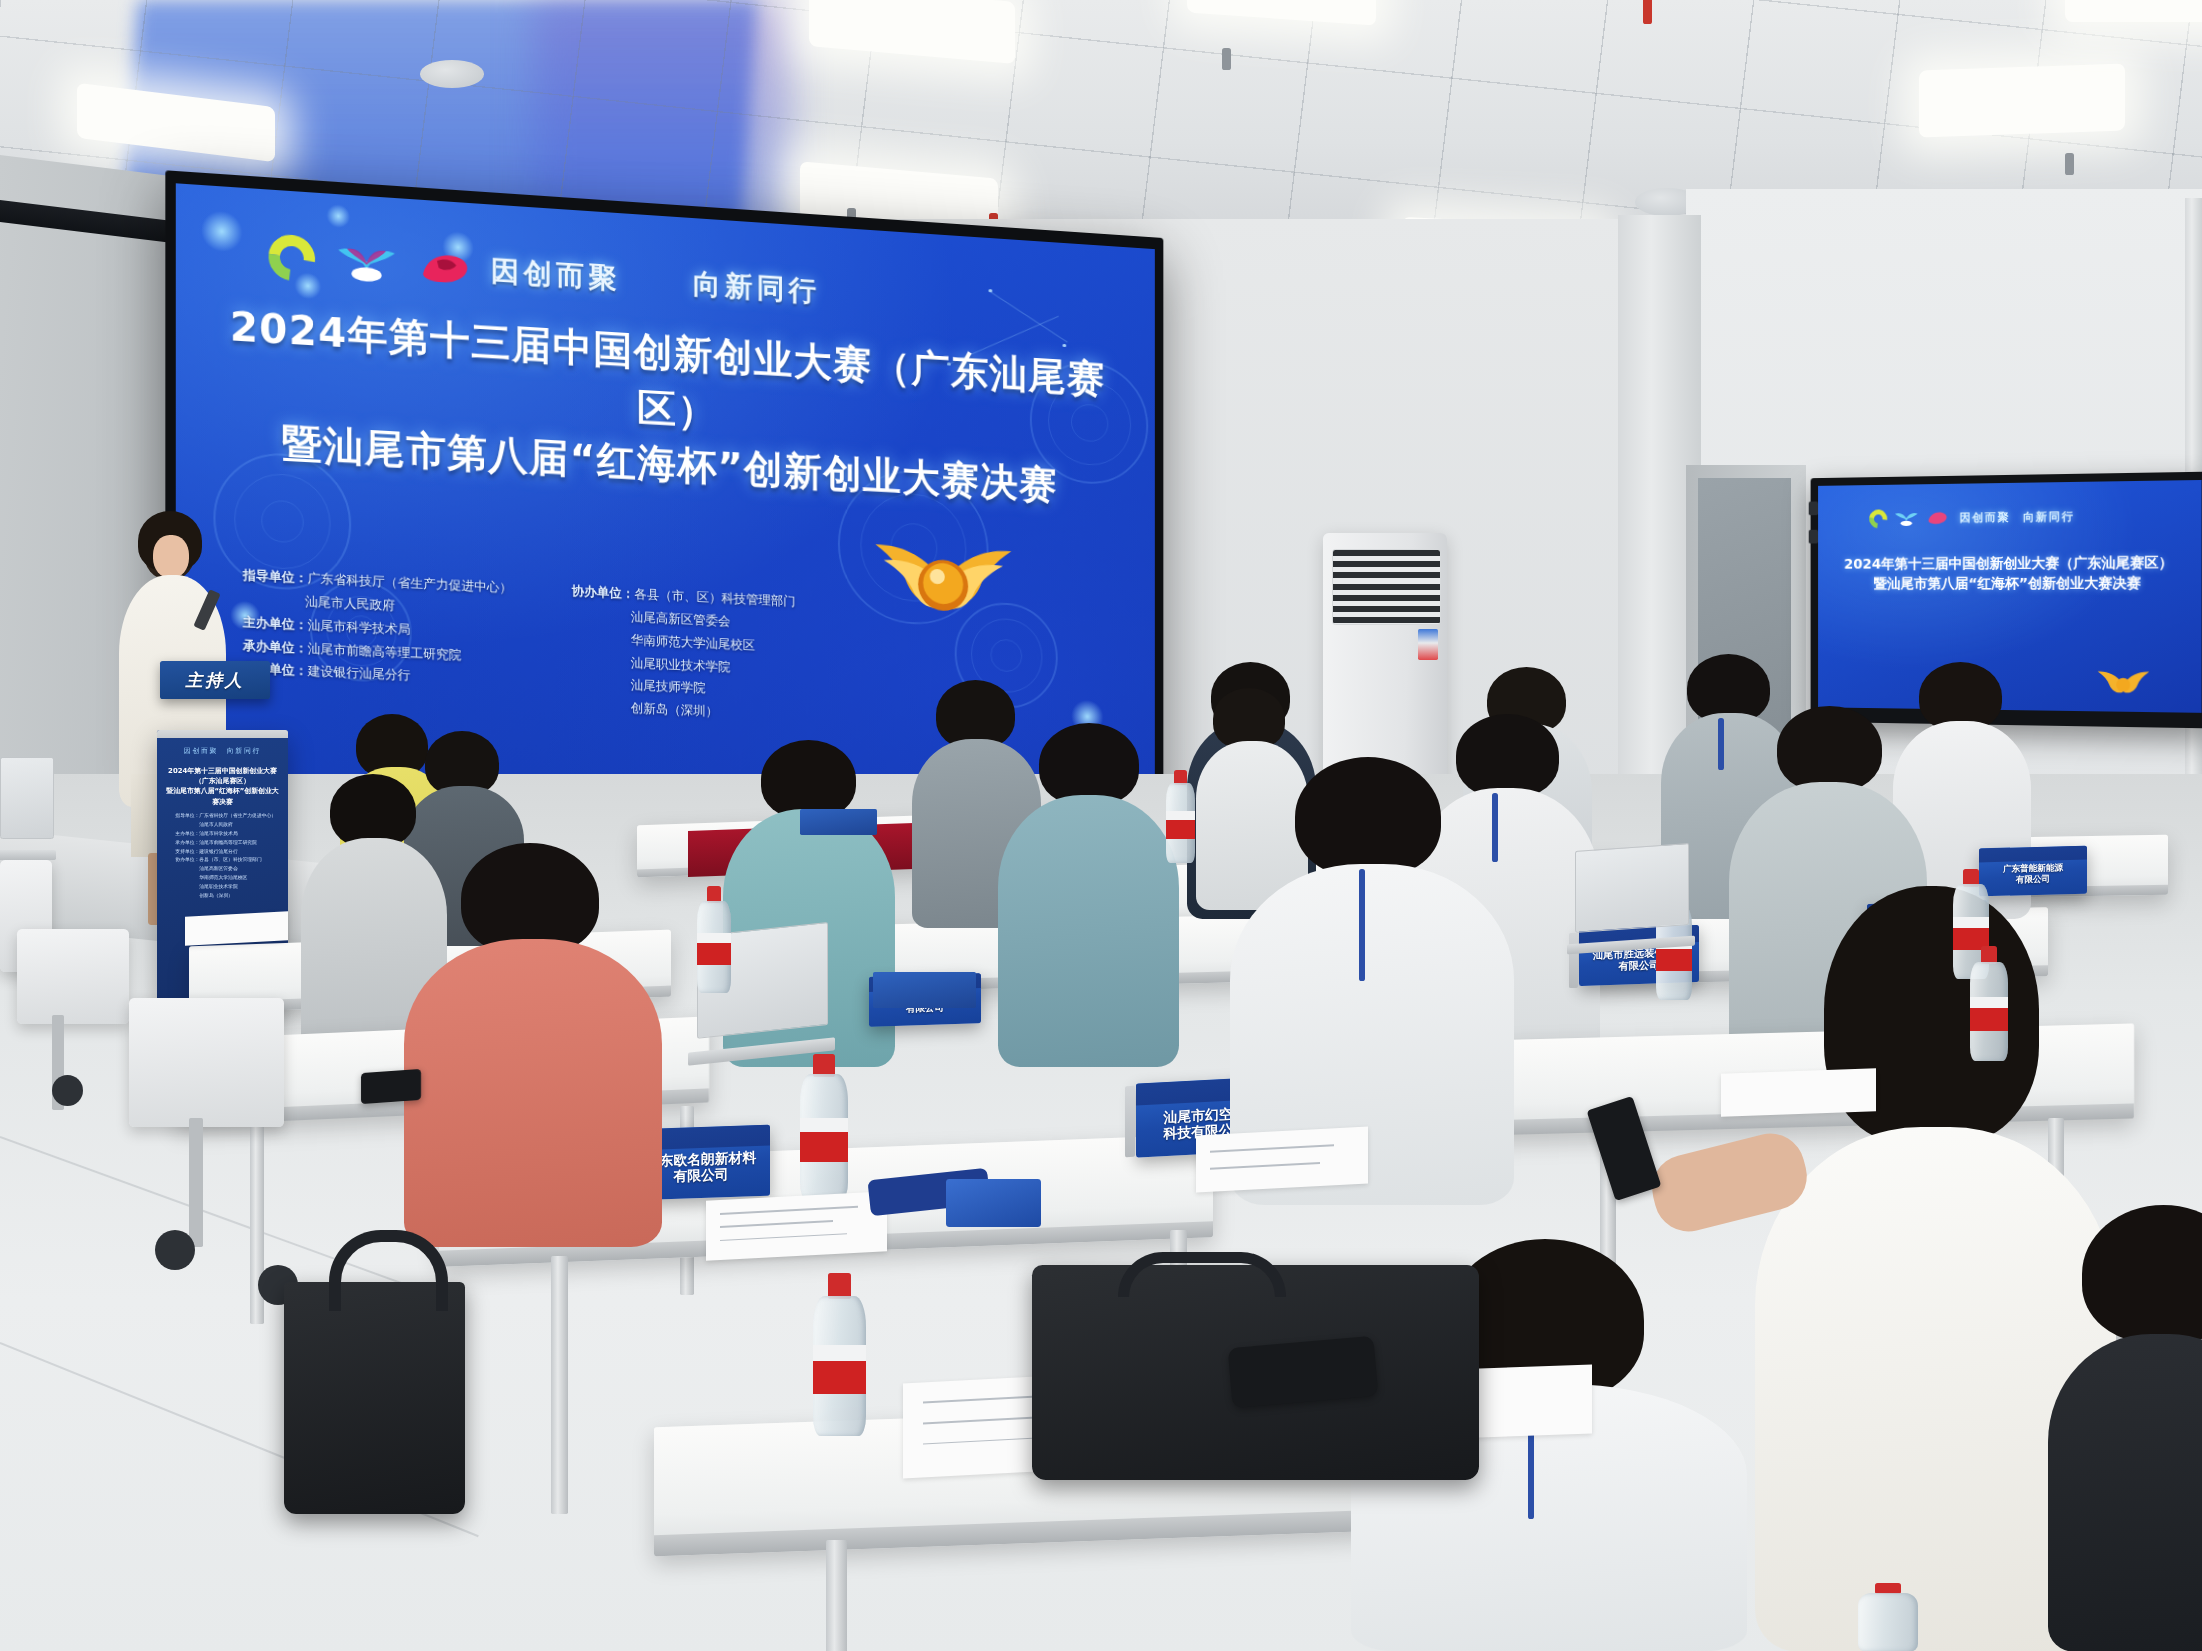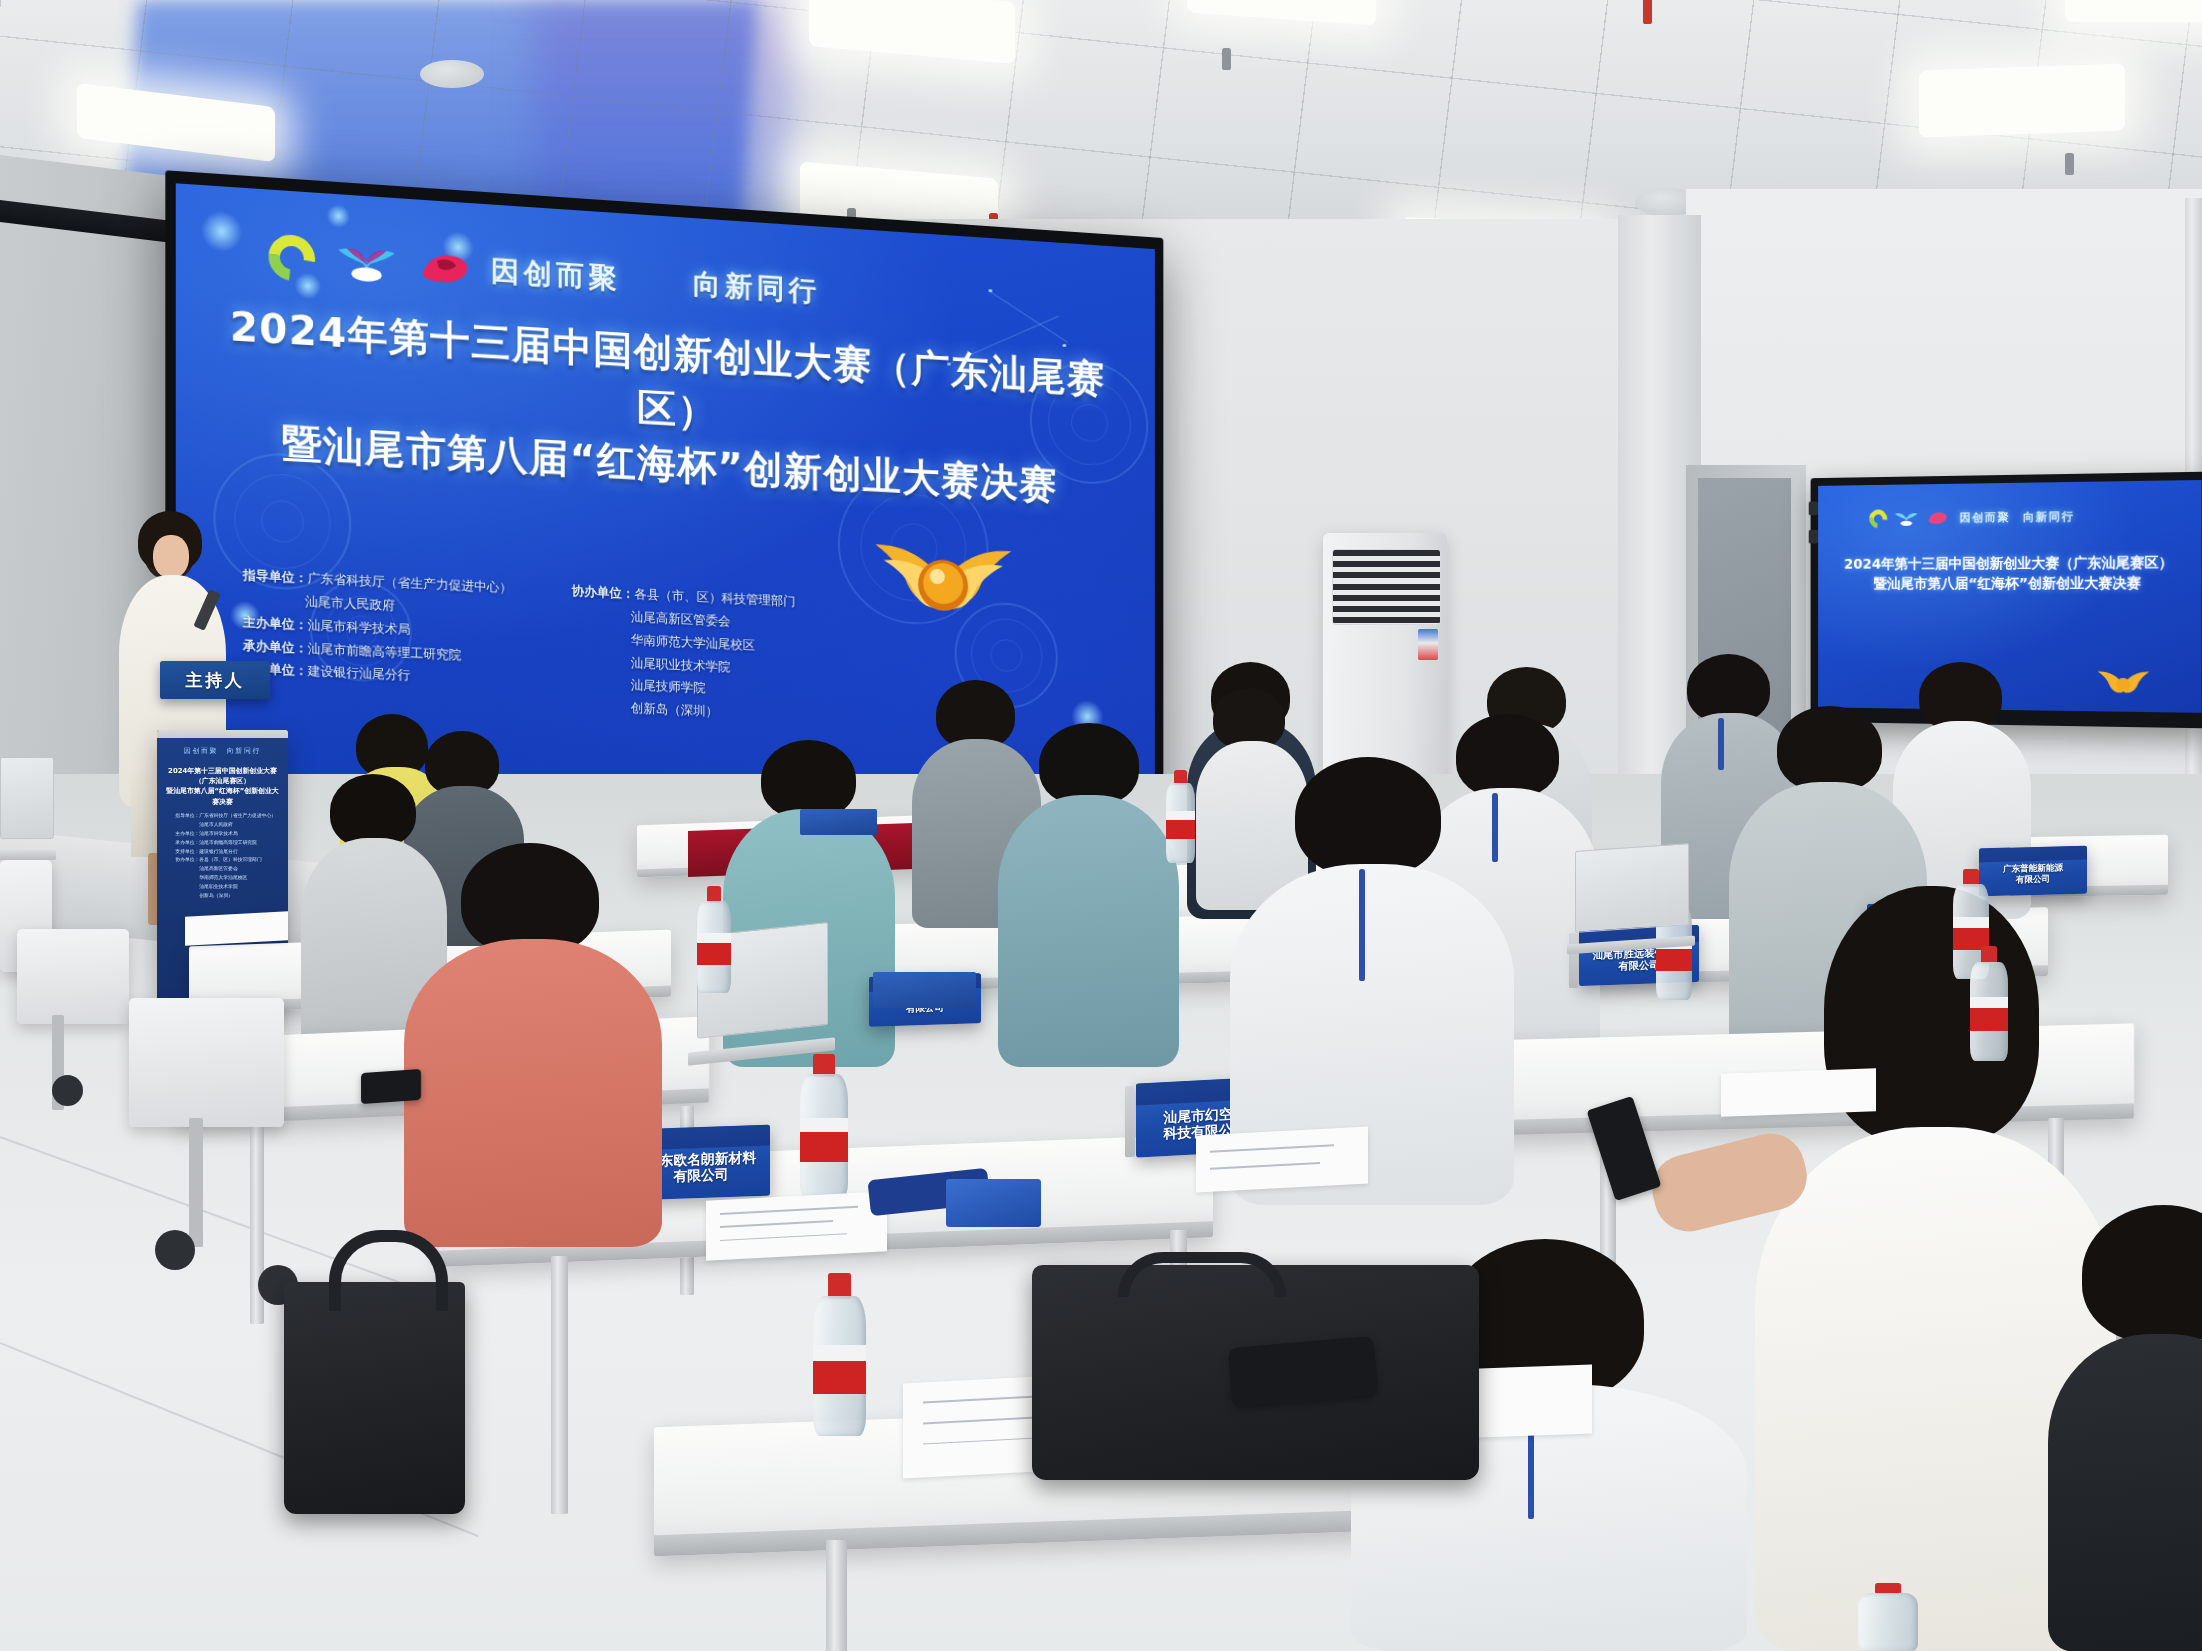--- a/index.html
+++ b/index.html
@@ -392,21 +392,21 @@
     <div class="lect-wing">
       <svg viewBox="0 0 215 145" width="83" height="50">
         <path d="M104 70 C86 46 58 32 26 34 C46 48 58 62 64 78 C72 96 88 104 104 100Z" fill="#f5b22b"></path>
         <path d="M111 70 C129 46 157 32 189 34 C169 48 157 62 151 78 C143 96 127 104 111 100Z" fill="#f5b22b"></path>
         <circle cx="107" cy="76" r="22" fill="#f3a81f"></circle>
       </svg>
     </div>
   </div>
 
   <div class="host-plate" style="left:160px;top:661px;width:110px;height:38px;">
-    <span style="font-size:17px;">主持人</span>
+    <span style="font-size:17px;font-style:italic;">主持人</span>
   </div>
 
   <div class="table" style="left:637px;top:817px;width:482px;height:52px;transform:skewY(-2deg);">
     <div class="edge"></div>
   </div>
   <div style="position:absolute;left:688px;top:826px;width:284px;height:46px;background:linear-gradient(180deg,#a8152b,#7d0e1f);transform:skewY(-2deg);"></div>
 
   <div class="table" style="left:1144px;top:860px;width:482px;height:62px;transform:skewY(-1.4deg);">
     <div class="edge"></div>
   </div>

